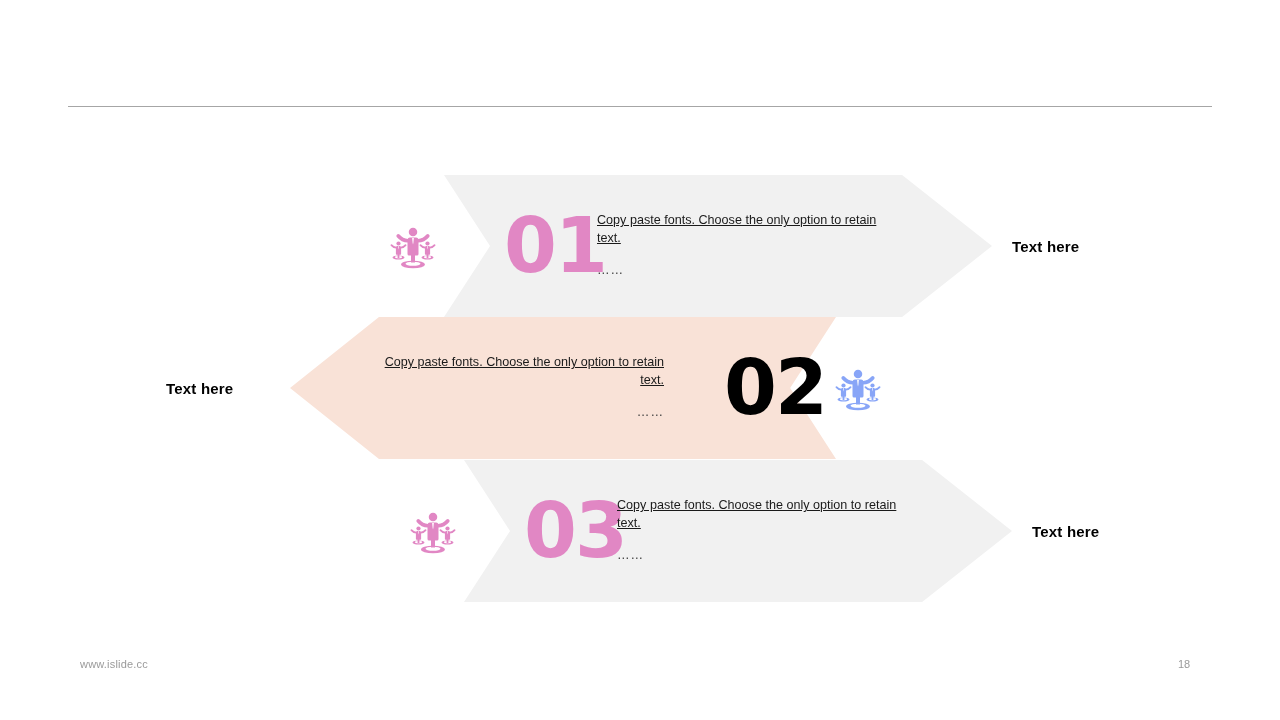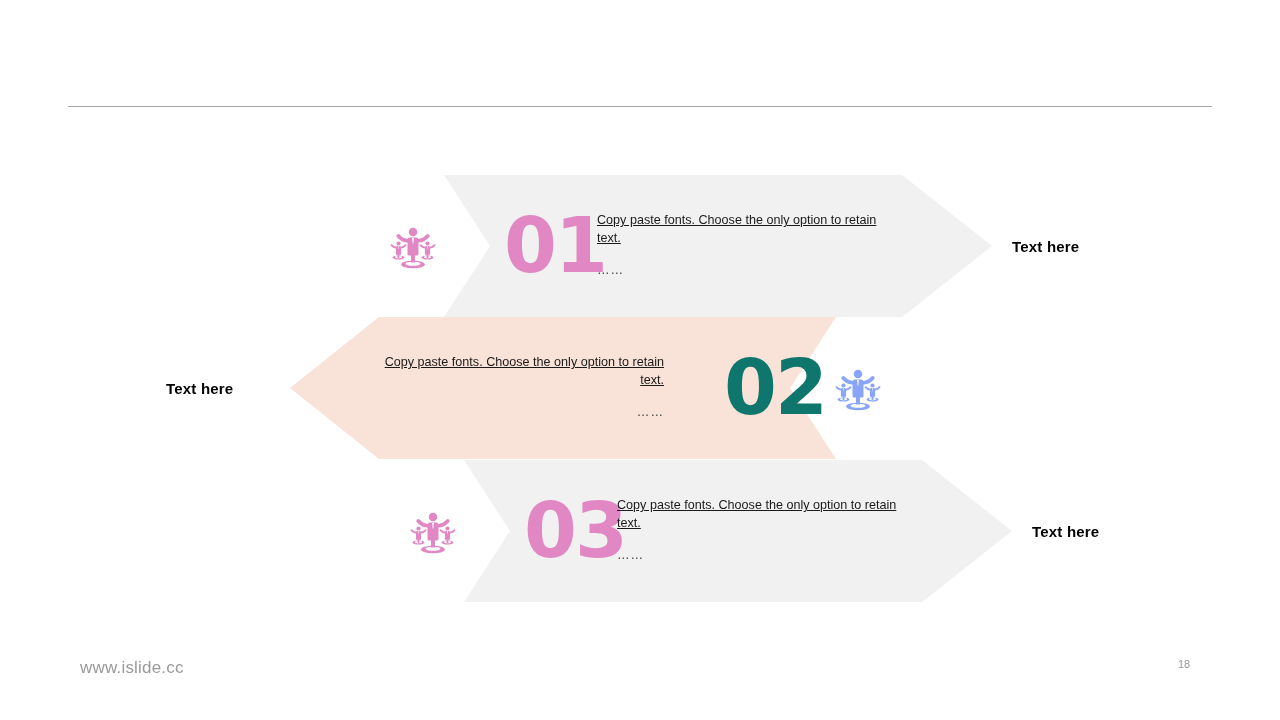--- a/index.html
+++ b/index.html
@@ -89,21 +89,21 @@
     display: flex;
     align-items: center;
     font-family: "DejaVu Sans", sans-serif;
     font-weight: 700;
     font-size: 76px;
     letter-spacing: -2px;
     line-height: 1;
     -webkit-font-smoothing: antialiased;
   }
   .numeral-pink { color: #e187c4; }
-  .numeral-blue { color: #0f766e; }
+  .numeral-blue { color: #000000; }
 
   .num-row1 { left: 504px; }
   .num-row3 { left: 504px; }
   .num-row2 { left: 724px; }
 
   
   .copy {
     position: absolute;
     top: 0;
     height: 142px;
@@ -140,21 +140,21 @@
   }
   .label-right-1 { left: 1012px; }
   .label-right-3 { left: 1012px; }
   .label-left-2  { left: 166px; }
 
   
   .footer-url {
     position: absolute;
     left: 80px;
     top: 658px;
-    font-size: 17px;
+    font-size: 11px;
     color: #9a9a9a;
     letter-spacing: 0.2px;
   }
   .footer-page {
     position: absolute;
     left: 1178px;
     top: 658px;
     font-size: 11px;
     color: #9a9a9a;
   }

